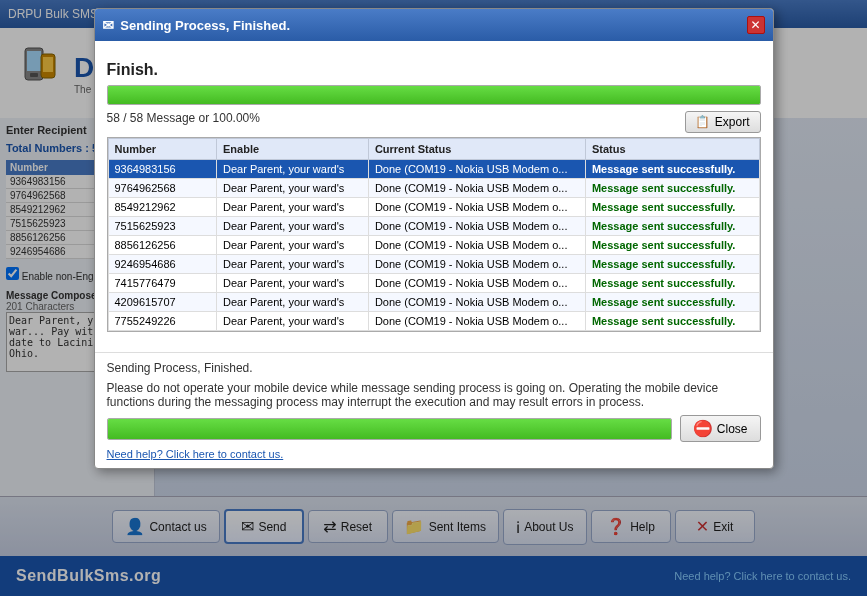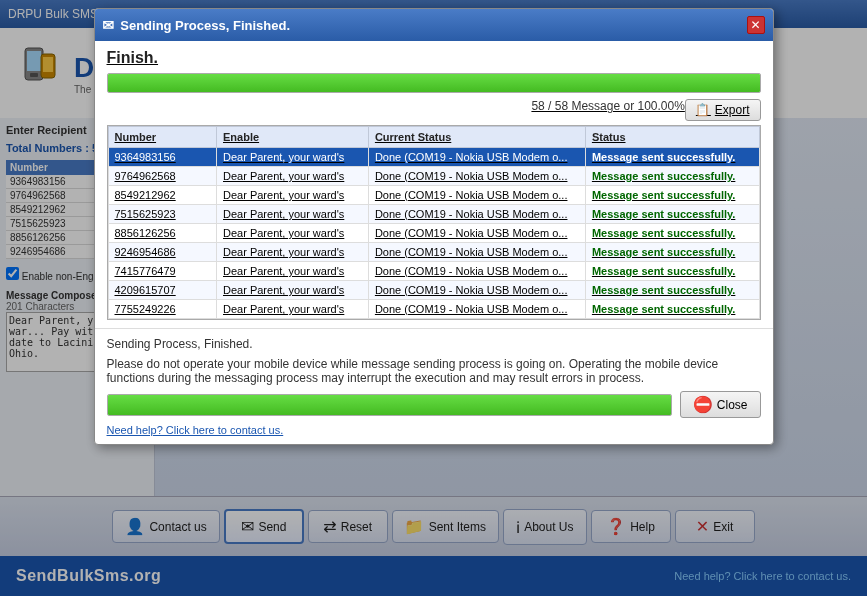--- a/index.html
+++ b/index.html
@@ -217,22 +217,21 @@
       border-radius: 2px;
       color: white;
       font-size: 12px;
       cursor: pointer;
       display: flex;
       align-items: center;
       justify-content: center;
     }
 
     .modal-body {
-      padding: 8px 12px;
-      text-decoration: underline;
+      padding: 20px 12px;
     }
 
     .modal-finish-label {
       font-size: 16px;
       font-weight: bold;
       color: #222;
       margin-bottom: 6px;
     }
 
     .progress-bar-outer {
@@ -366,21 +365,21 @@
     .help-link {
       font-size: 11px;
       color: #1a56b0;
       cursor: pointer;
       text-decoration: underline;
     }
 
     .header-row {
       display: flex;
       align-items: center;
-      justify-content: flex-end;
+      justify-content: space-between;
       margin-bottom: 4px;
     }
   </style>
 </head>
 <body>
 
 <div class="app-bg">
 
   <div class="app-titlebar">
     <span>DRPU Bulk SMS (Multi-</span>

